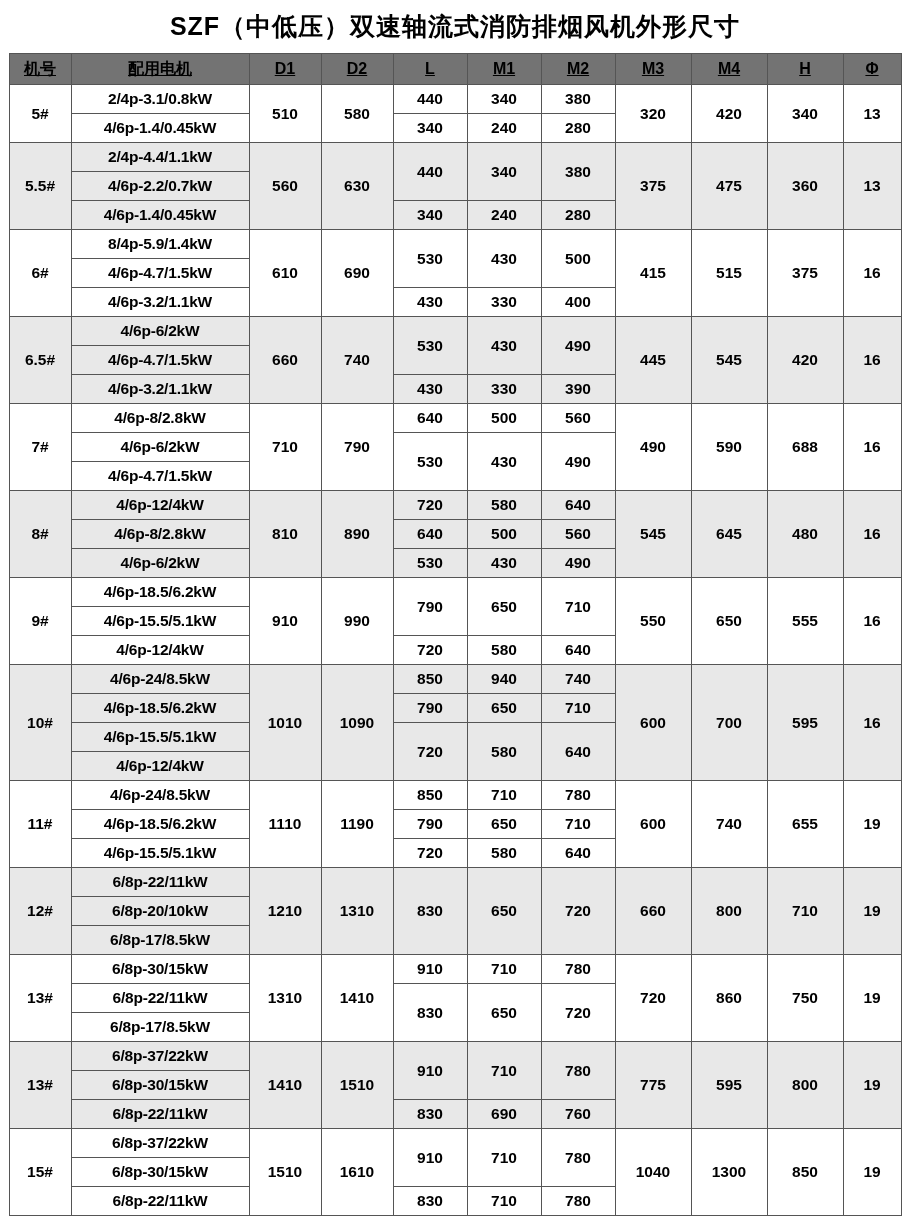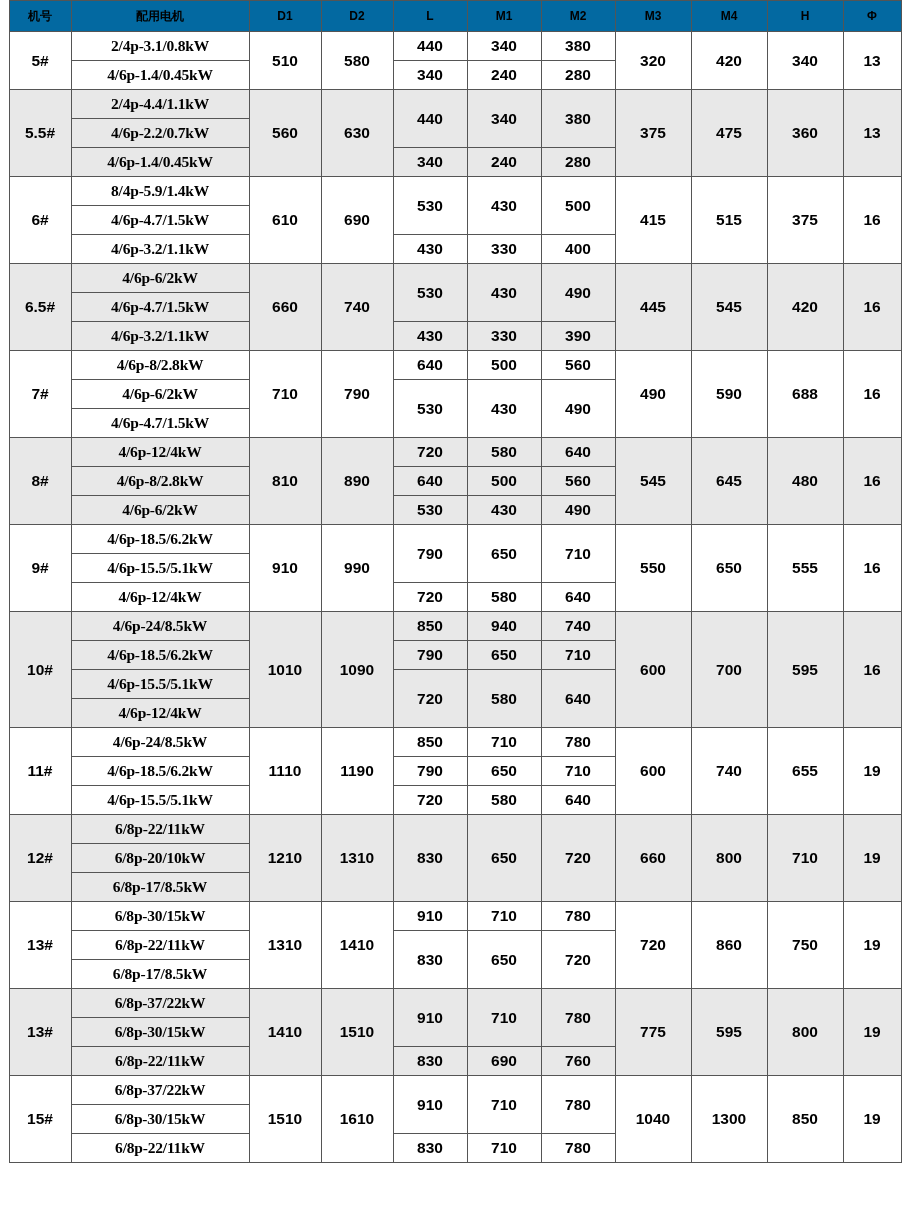--- a/index.html
+++ b/index.html
@@ -40,34 +40,34 @@
     text-align: center;
     vertical-align: middle;
     font-size: 15.5px;
     font-weight: bold;
     padding: 0;
     height: 28px;
     color: #000;
   }
   table.spec th {
     height: 30px;
-    font-size: 12px;
-    background: #0369a1;
+    font-size: 16px;
+    background: #737373;
+    text-decoration: underline;
   }
   
   tr.shade td, td.shade {
     background: #e8e8e8;
   }
   td.plain {
     background: #ffffff;
   }
   .motor {
     font-size: 15.5px;
     letter-spacing: -0.2px;
-    font-family: Liberation Serif, serif;
   }
   .num {
     font-size: 16px;
   }
   .hdr-cell {
     font-weight: bold;
   }
   col.c-no { width: 62px; }
   col.c-motor { width: 178px; }
   col.c-d1 { width: 72px; }
@@ -77,20 +77,21 @@
   col.c-m2 { width: 74px; }
   col.c-m3 { width: 76px; }
   col.c-m4 { width: 76px; }
   col.c-h { width: 76px; }
   col.c-phi { width: 58px; }
 </style>
 </head>
 <body>
 
 <div id="page">
+  <div id="title">SZF（中低压）双速轴流式消防排烟风机外形尺寸</div>
   <table class="spec">
     <colgroup>
       <col class="c-no">
         <col class="c-motor">
         <col class="c-d1">
         <col class="c-d2">
       <col class="c-l">
         <col class="c-m1">
         <col class="c-m2">
       <col class="c-m3">

